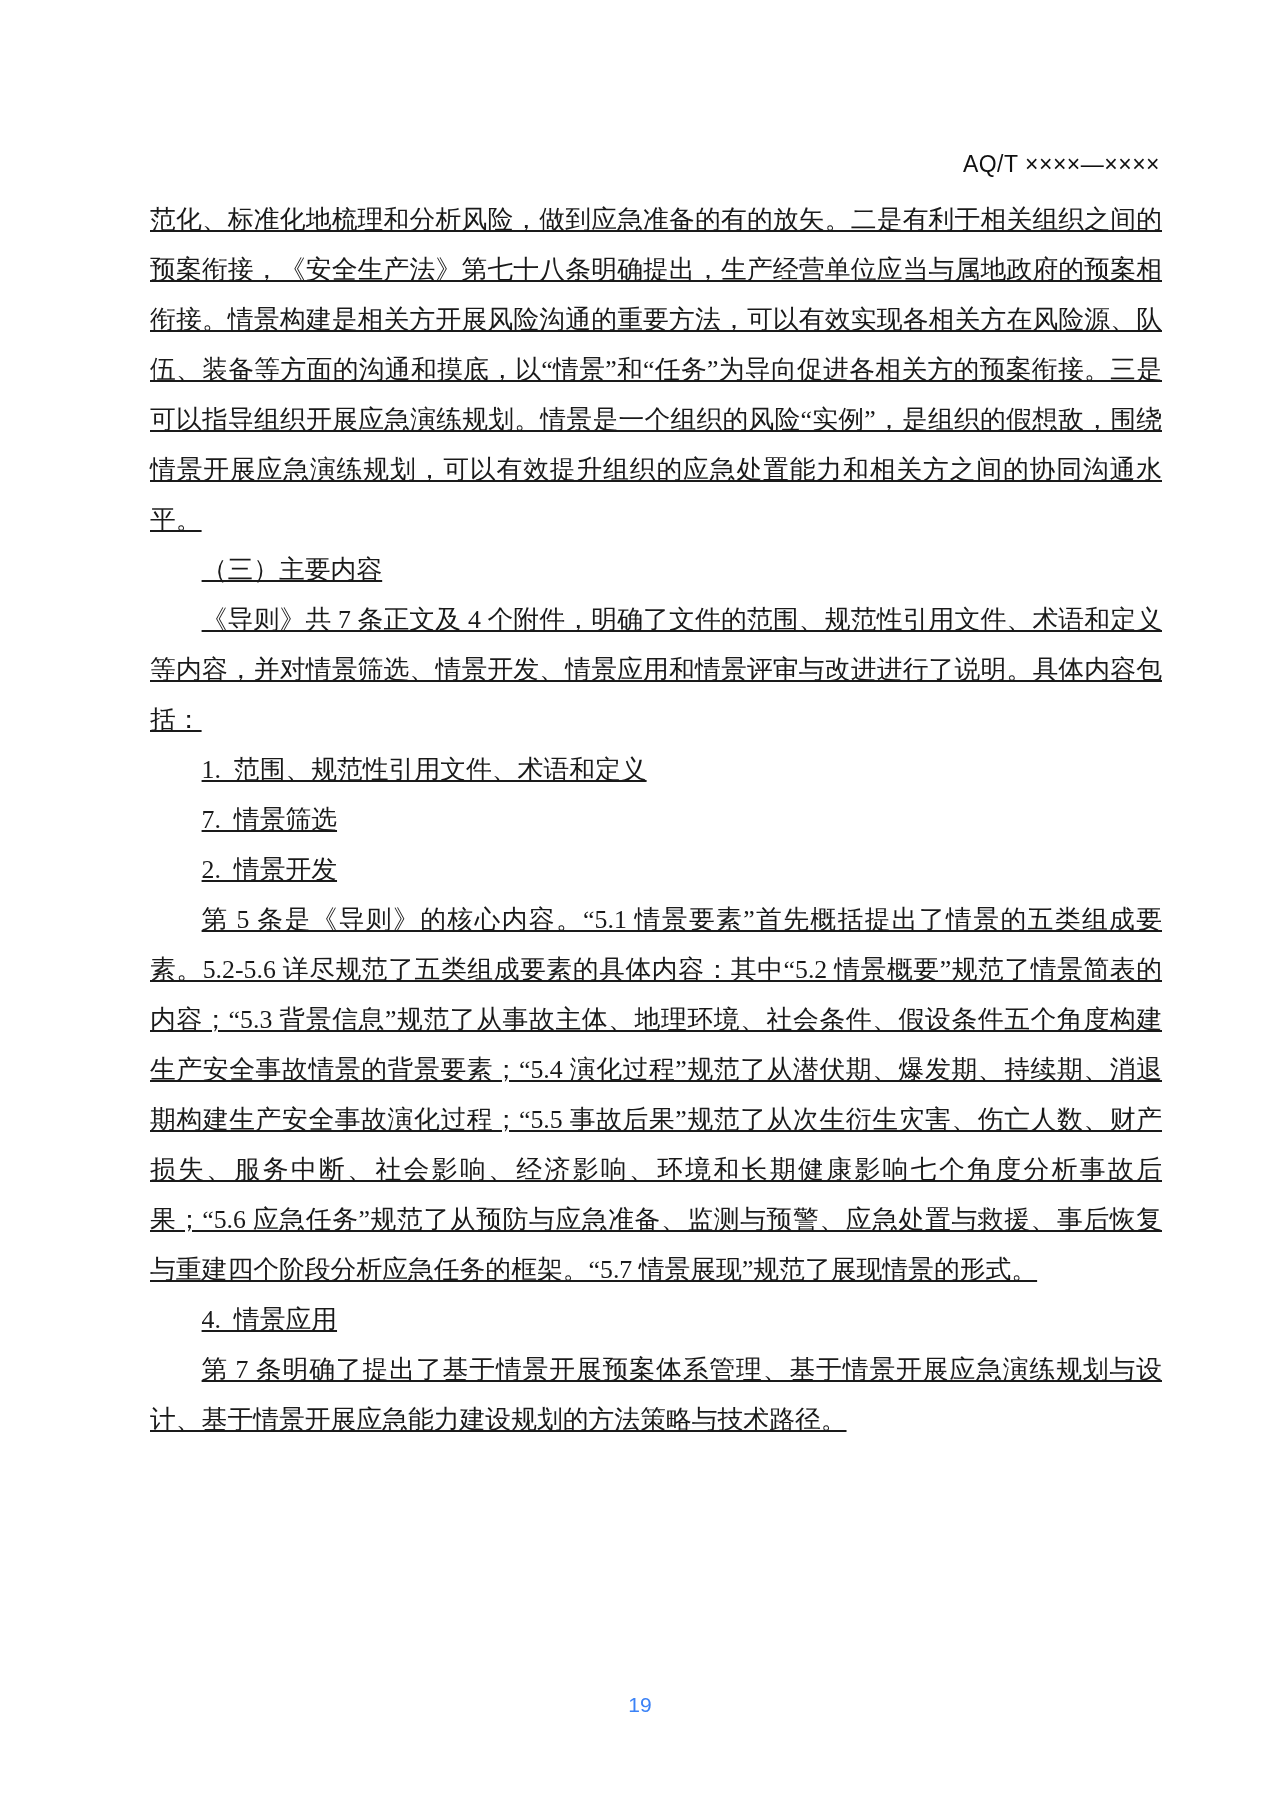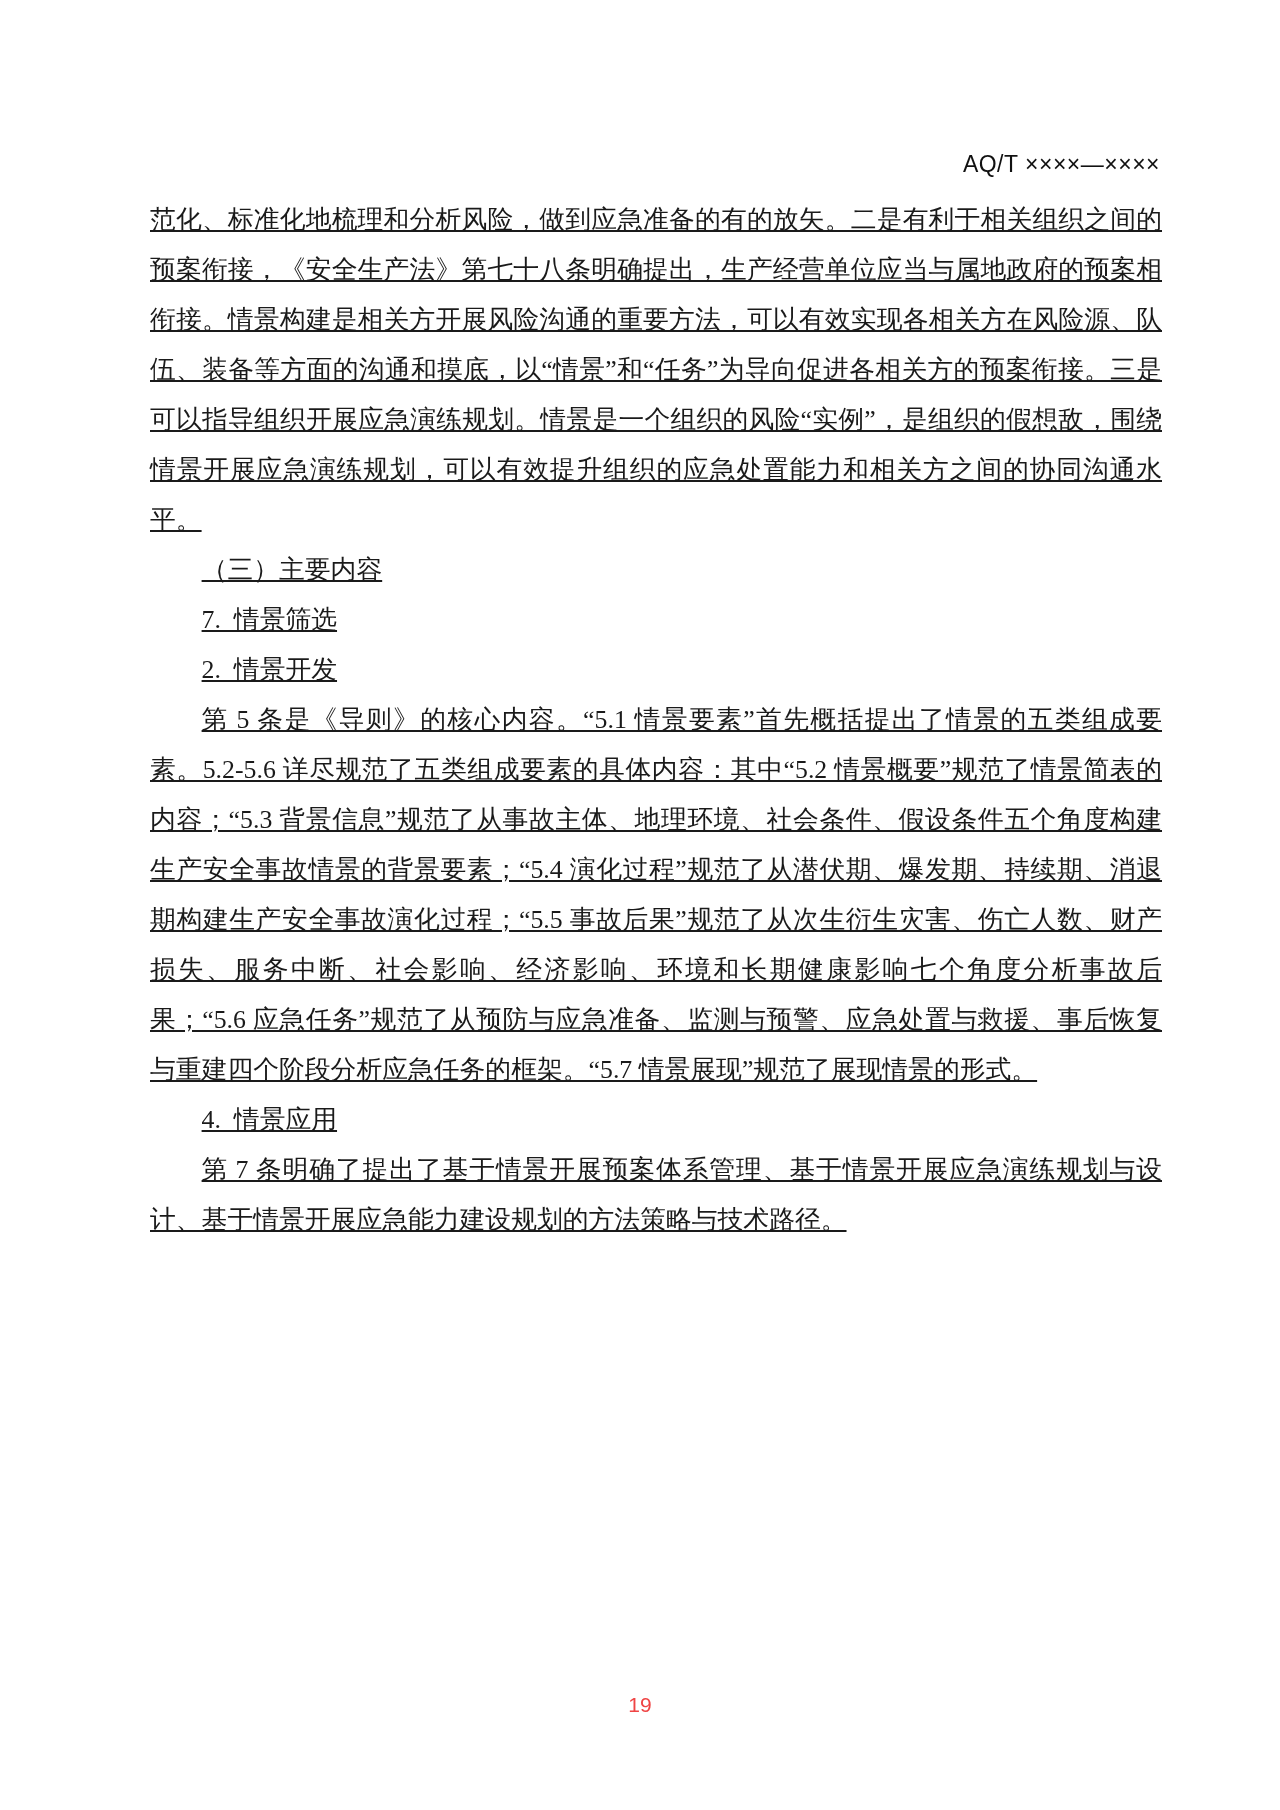--- a/index.html
+++ b/index.html
@@ -45,35 +45,37 @@
   }
   .page-footer {
     position: absolute;
     top: 1692px;
     left: 0;
     width: 100%;
     text-align: center;
     font-family: "Liberation Sans", "DejaVu Sans", sans-serif;
     font-size: 21px;
     line-height: 26px;
-    color: #ef4444;
+    color: #3b82f6;
   }
 </style>
 </head>
 <body>
 
 <div class="page">
 
   <div class="page-header">
     <span>AQ/T ××××—××××</span>
   </div>
 
   <div class="doc-body" id="doc-body">
       <p class="para">范化、标准化地梳理和分析风险，做到应急准备的有的放矢。二是有利于相关组织之间的预案衔接，《安全生产法》第七十八条明确提出，生产经营单位应当与属地政府的预案相衔接。情景构建是相关方开展风险沟通的重要方法，可以有效实现各相关方在风险源、队伍、装备等方面的沟通和摸底，以“情景”和“任务”为导向促进各相关方的预案衔接。三是可以指导组织开展应急演练规划。情景是一个组织的风险“实例”，是组织的假想敌，围绕情景开展应急演练规划，可以有效提升组织的应急处置能力和相关方之间的协同沟通水平。</p>
       <p class="para indent">（三）主要内容</p>
+      <p class="para indent">《导则》共 7 条正文及 4 个附件，明确了文件的范围、规范性引用文件、术语和定义等内容，并对情景筛选、情景开发、情景应用和情景评审与改进进行了说明。具体内容包括：</p>
+      <p class="para indent">1. 范围、规范性引用文件、术语和定义</p>
       <p class="para indent">7. 情景筛选</p>
       <p class="para indent">2. 情景开发</p>
       <p class="para indent">第 5 条是《导则》的核心内容。“5.1 情景要素”首先概括提出了情景的五类组成要素。5.2-5.6 详尽规范了五类组成要素的具体内容：其中“5.2 情景概要”规范了情景简表的内容；“5.3 背景信息”规范了从事故主体、地理环境、社会条件、假设条件五个角度构建生产安全事故情景的背景要素；“5.4 演化过程”规范了从潜伏期、爆发期、持续期、消退期构建生产安全事故演化过程；“5.5 事故后果”规范了从次生衍生灾害、伤亡人数、财产损失、服务中断、社会影响、经济影响、环境和长期健康影响七个角度分析事故后果；“5.6 应急任务”规范了从预防与应急准备、监测与预警、应急处置与救援、事后恢复与重建四个阶段分析应急任务的框架。“5.7 情景展现”规范了展现情景的形式。</p>
       <p class="para indent">4. 情景应用</p>
       <p class="para indent">第 7 条明确了提出了基于情景开展预案体系管理、基于情景开展应急演练规划与设计、基于情景开展应急能力建设规划的方法策略与技术路径。</p>
     </div>
 
   <div class="page-footer">
     <span>19</span>
   </div>

